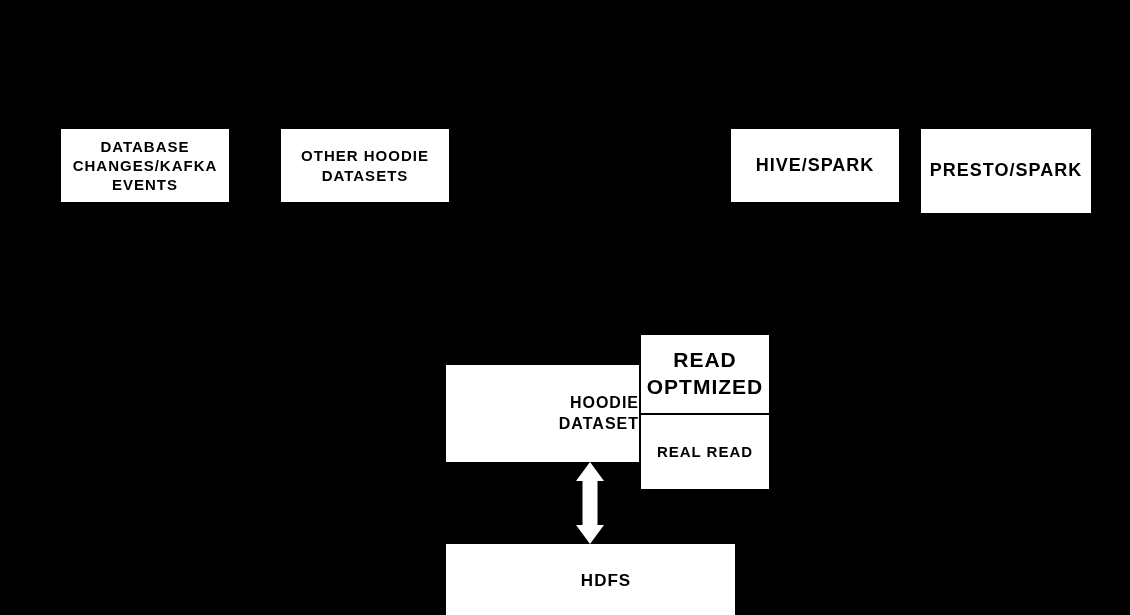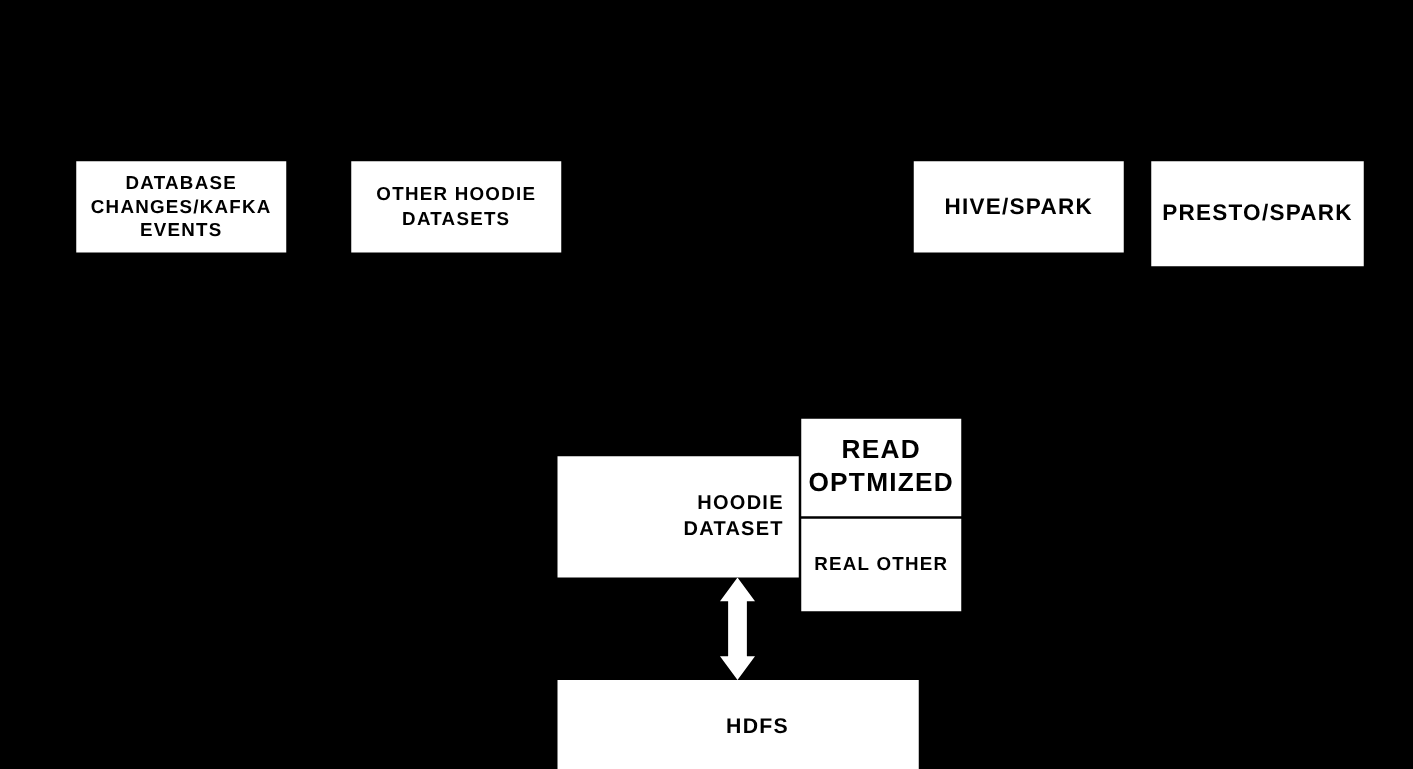--- a/index.html
+++ b/index.html
@@ -31,21 +31,21 @@
   }
   .lbl {
     white-space: pre-line;
   }
   .n-db     { left: 61px;  top: 85px;  width: 168px; height: 73px; font-size: 15px; }
   .n-other  { left: 281px; top: 85px;  width: 168px; height: 73px; font-size: 15px; }
   .n-hive   { left: 731px; top: 85px;  width: 168px; height: 73px; font-size: 18px; }
   .n-presto { left: 921px; top: 85px;  width: 170px; height: 84px; font-size: 18px; }
   .n-hoodie {
     left: 446px; top: 321px; width: 193px; height: 97px; font-size: 16px;
-    justify-content: flex-end; text-align: right; padding-right: 12px;
+    justify-content: flex-end; text-align: right; 
   }
   .n-read   { left: 641px; top: 291px; width: 128px; height: 78px; font-size: 21px; }
   .n-real   { left: 641px; top: 371px; width: 128px; height: 74px; font-size: 15px; }
   .n-hdfs   { left: 446px; top: 500px; width: 289px; height: 74px; font-size: 17px; padding-left: 31px; }
   .sync-arrow {
     position: absolute;
     left: 576px; top: 418px;
     width: 28px; height: 82px;
   }
 </style>
@@ -77,21 +77,21 @@
     <span class="lbl">HOODIE
 DATASET</span>
   </div>
 
   <div class="node n-read">
     <span class="lbl">READ
 OPTMIZED</span>
   </div>
 
   <div class="node n-real">
-    <span class="lbl">REAL OTHER</span>
+    <span class="lbl">REAL READ</span>
   </div>
 
   <div class="node n-hdfs">
     <span class="lbl">HDFS</span>
   </div>
 
   <svg class="sync-arrow" viewBox="0 0 28 82" xmlns="http://www.w3.org/2000/svg" aria-hidden="true">
     <polygon points="14,0 28,19 21.5,19 21.5,63 28,63 14,82 0,63 6.5,63 6.5,19 0,19" fill="#ffffff"></polygon>
   </svg>
 

